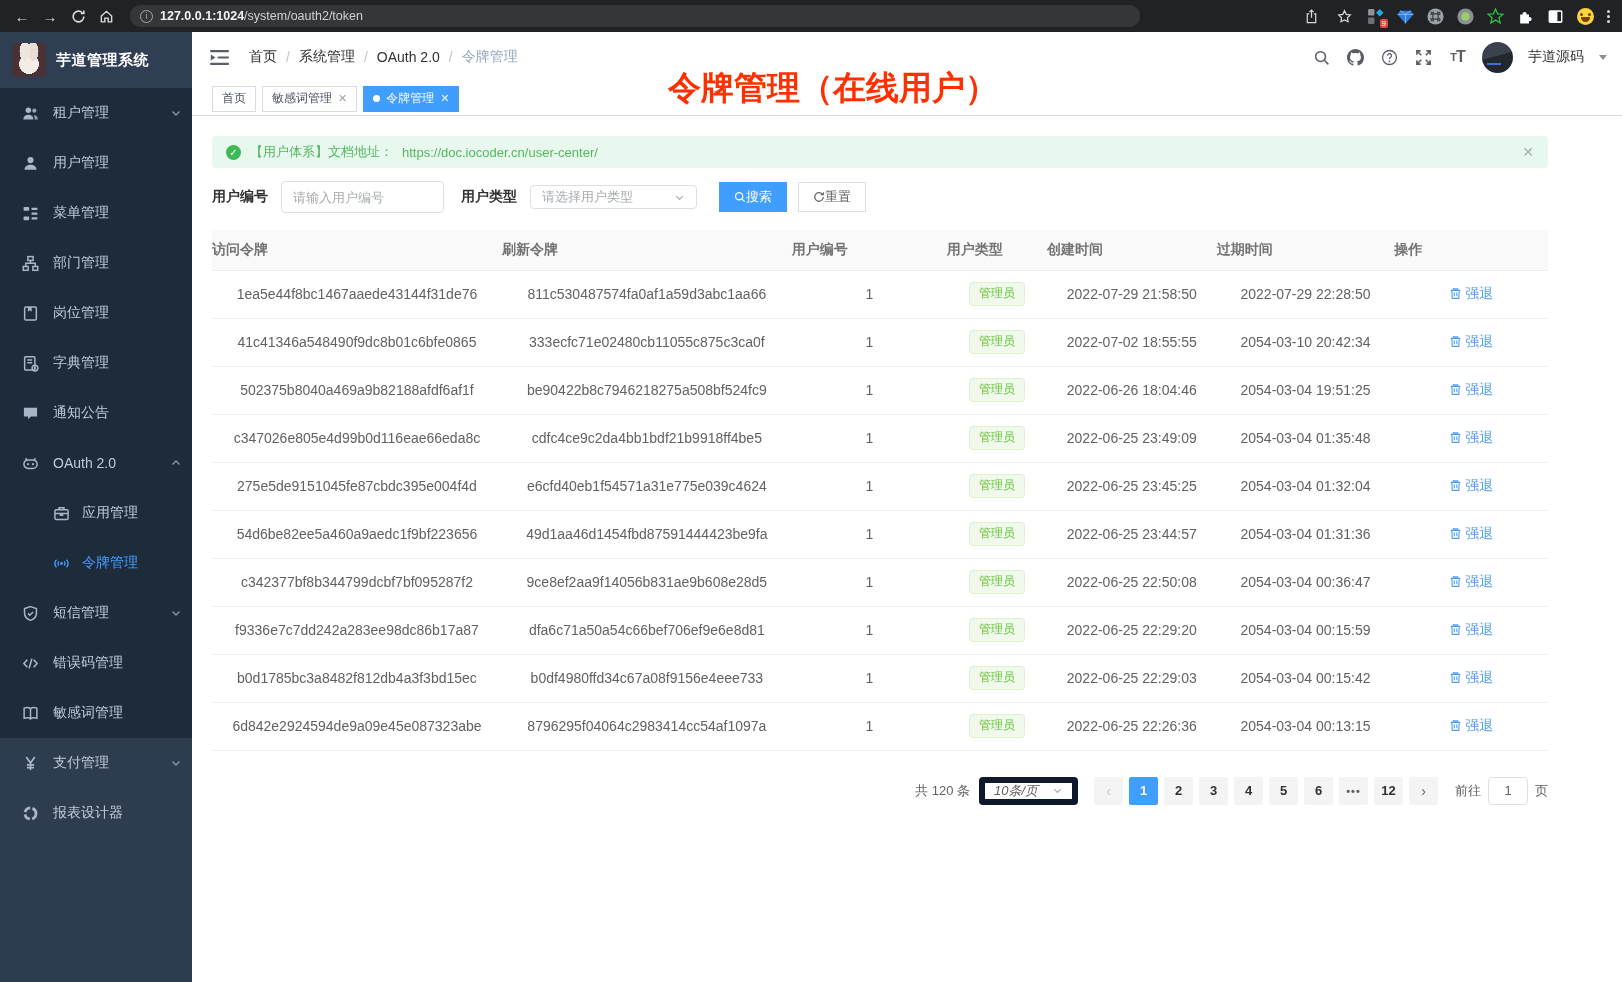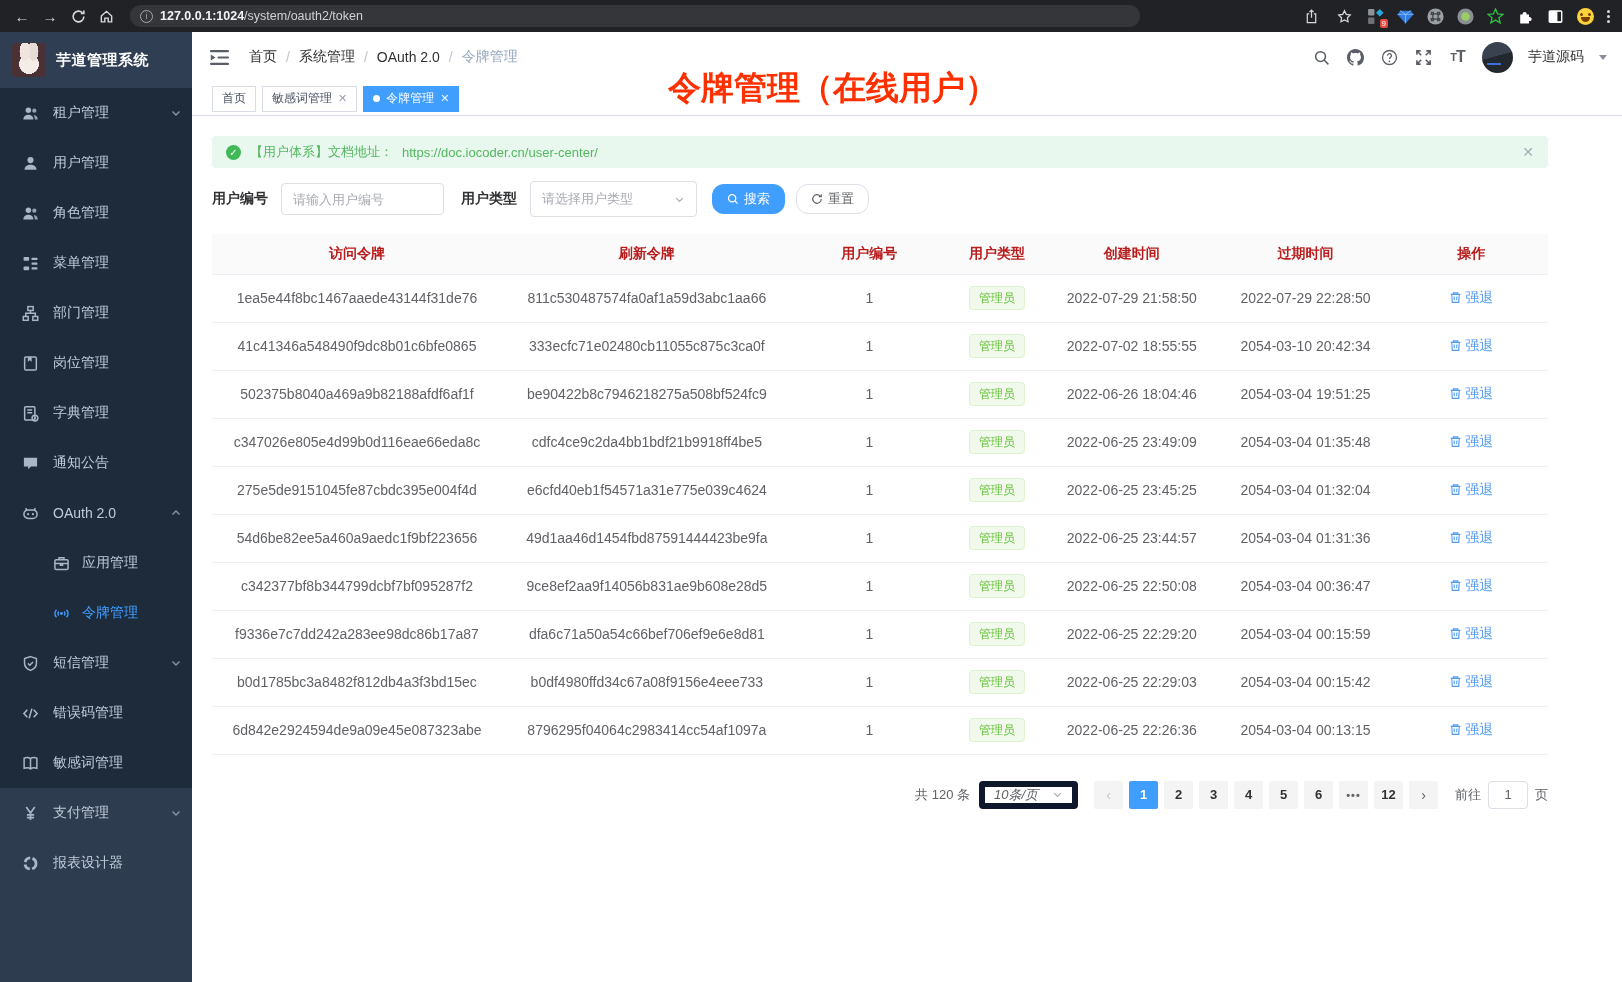--- a/index.html
+++ b/index.html
@@ -99,40 +99,40 @@
   .alert-text, .alert-link { font-size:13px; color:#54b75f; }
   .alert-link { cursor:pointer; }
   .alert .alert-close { margin-left:auto; color:#a8abb2; font-size:14px; cursor:pointer; }
 
   .filter { margin-top:13px; display:flex; align-items:center; }
   .f-label { font-size:14px; font-weight:bold; color:#303133; margin-right:13px; }
   .f-input { width:163px; height:32px; border:1px solid #dcdfe6; border-radius:4px; padding:0 11px;
              font-size:13px; color:#303133; outline:none; margin-right:17px;
              font-family:"Liberation Sans","DejaVu Sans",sans-serif;}
   .f-input::placeholder { color:#a8abb2; }
-  .f-select { width:167px; height:36px; border:1px solid #dcdfe6; border-radius:4px; padding:0 11px;
-              display:flex; align-items:center; font-size:13px; color:#a8abb2; margin-right:15px; cursor:pointer;}
+  .f-select { width:167px; height:24px; border:1px solid #dcdfe6; border-radius:4px; padding:0 11px;
+              display:flex; align-items:center; font-size:13px; color:#a8abb2; margin-right:22px; cursor:pointer;}
   .f-select .sel-arrow { margin-left:auto; width:11px; height:11px; color:#a8abb2; display:flex; }
   .f-select .sel-arrow svg { width:11px; height:11px; }
-  .btn { height:30px; border-radius:12px; display:inline-flex; align-items:center; justify-content:center;
-         font-size:13px; cursor:pointer; padding:0 14px; gap:5px; border:1px solid transparent; }
+  .btn { height:30px; border-radius:0; display:inline-flex; align-items:center; justify-content:center;
+         font-size:13px; cursor:pointer; padding:0 14px; border:1px solid transparent; }
   .btn svg { width:12px; height:12px; }
   .btn-primary { background:#409eff; color:#fff; margin-right:11px; }
   .btn-plain { background:#fff; color:#606266; border-color:#dcdfe6; }
 
   
   table { width:100%; border-collapse:collapse; margin-top:17px; table-layout:fixed; }
-  thead th { height:40px; background:#fafafa; font-size:14px; color:#b91c1c; font-weight:bold;
-             text-align:center; border-bottom:1px solid #ebeef5; }
+  thead th { height:40px; background:#fafafa; font-size:14px; color:#737373; font-weight:bold;
+             text-align:left; border-bottom:1px solid #ebeef5; }
   tbody td { height:48px; font-size:14px; color:#606266; text-align:center;
              border-bottom:1px solid #ebeef5; white-space:nowrap; overflow:hidden; }
   .col-access{width:21.7%} .col-refresh{width:21.7%} .col-uid{width:11.6%} .col-utype{width:7.5%}
   .col-created{width:12.7%} .col-expire{width:13.3%} .col-op{width:11.5%}
   .tag-success { display:inline-block; background:#f0f9eb; border:1px solid #dcf0d2; color:#67c23a;
-                 font-size:12px; border-radius:4px; padding:0 9px; height:24px; line-height:22px; }
+                 font-size:12px; border-radius:4px; padding:0 9px; height:24px; line-height:22px;font-family:Liberation Mono, monospace; }
   .op-link { color:#529dfa; font-size:14px; cursor:pointer; display:inline-flex; align-items:center; gap:3px;}
   .op-link svg { width:13px; height:13px; }
 
   
   .pagination { margin-top:26px; display:flex; align-items:center; justify-content:flex-end; gap:9px;
                 font-size:13px; color:#606266; }
   .pg-size { width:99px; height:28px; border:6px solid #0f172a; border-radius:4px; display:flex;
              align-items:center; padding:0 9px; color:#606266; cursor:pointer; margin-right:7px;font-style:italic;}
   .pg-size .sel-arrow { margin-left:auto; width:11px; height:11px; color:#a8abb2; display:flex;}
   .pg-size .sel-arrow svg{ width:11px; height:11px;}
@@ -260,31 +260,20 @@
             <svg viewBox="0 0 16 16" fill="currentColor">
               <circle cx="8" cy="4.8" r="2.9"></circle>
               <path d="M2.4 13.8c0-3.1 2.5-4.7 5.6-4.7s5.6 1.6 5.6 4.7z"></path>
             </svg>
           </span>
           <span class="m-label">用户管理</span>
         </div>
         <div class="m-item">
           <span class="m-ic">
             <svg viewBox="0 0 16 16" fill="currentColor">
-              <circle cx="6" cy="5" r="2.6"></circle>
-              <path d="M1.3 13.6c0-2.9 2.1-4.4 4.7-4.4s4.7 1.5 4.7 4.4z"></path>
-              <circle cx="11.6" cy="5.4" r="2" opacity=".85"></circle>
-              <path d="M11.2 9.5c2.1.3 3.6 1.6 3.6 4.1h-2.6" opacity=".85"></path>
-            </svg>
-          </span>
-          <span class="m-label">角色管理</span>
-        </div>
-        <div class="m-item">
-          <span class="m-ic">
-            <svg viewBox="0 0 16 16" fill="currentColor">
               <rect x="1.5" y="1.8" width="5.2" height="3.6" rx=".7"></rect>
               <rect x="9" y="2.5" width="5.5" height="2.2" rx=".5"></rect>
               <rect x="9" y="7" width="5.5" height="2.2" rx=".5"></rect>
               <rect x="1.5" y="10.8" width="5.2" height="3.6" rx=".7"></rect>
               <rect x="9" y="11.5" width="5.5" height="2.2" rx=".5"></rect>
             </svg>
           </span>
           <span class="m-label">菜单管理</span>
         </div>
         <div class="m-item">

